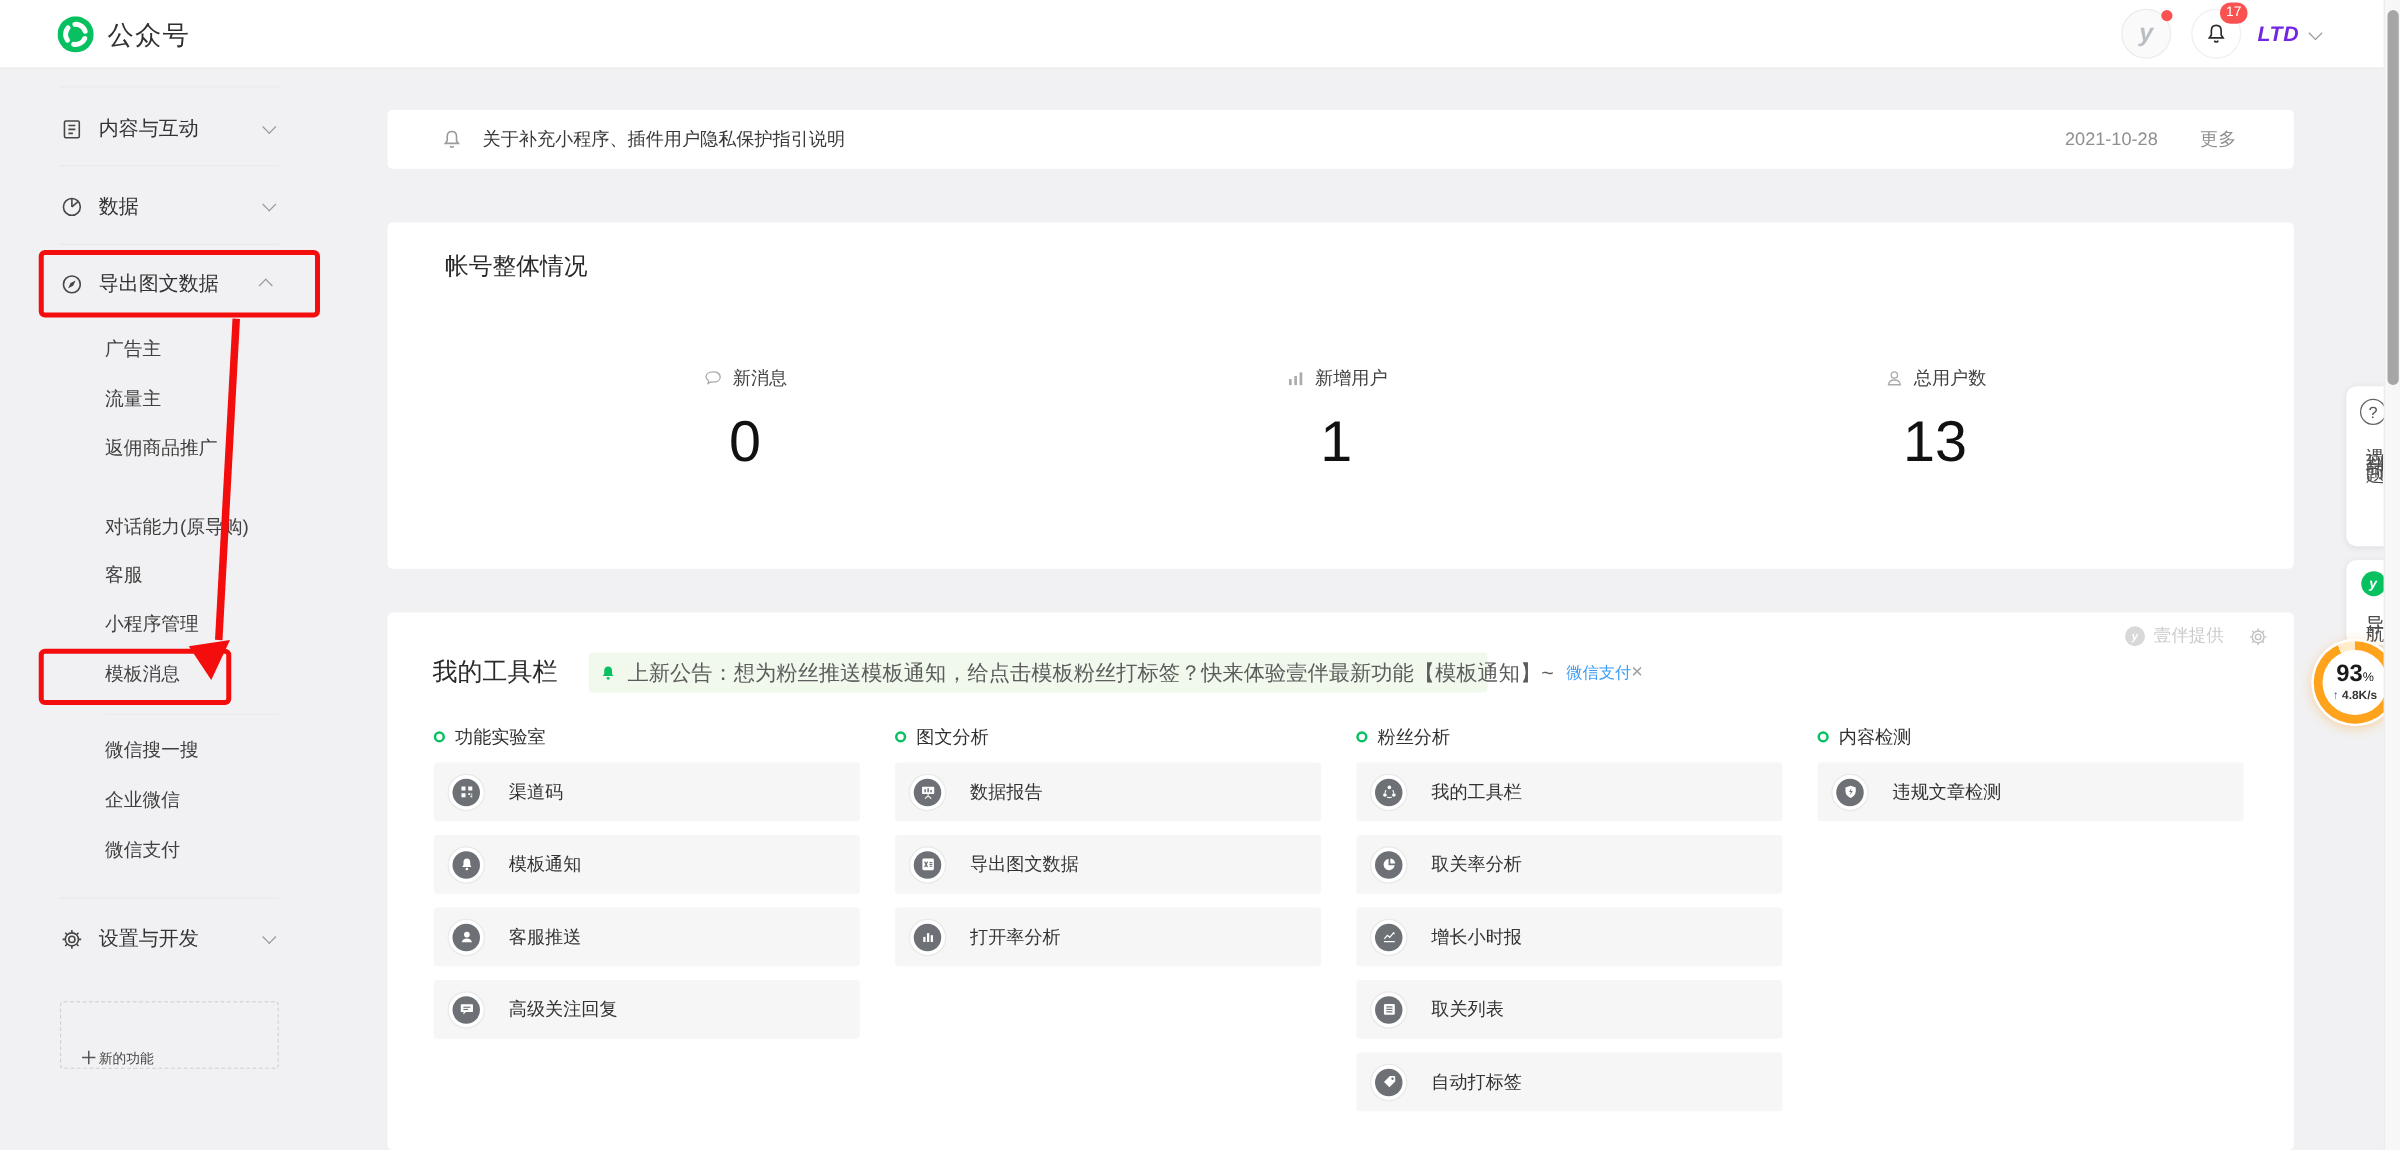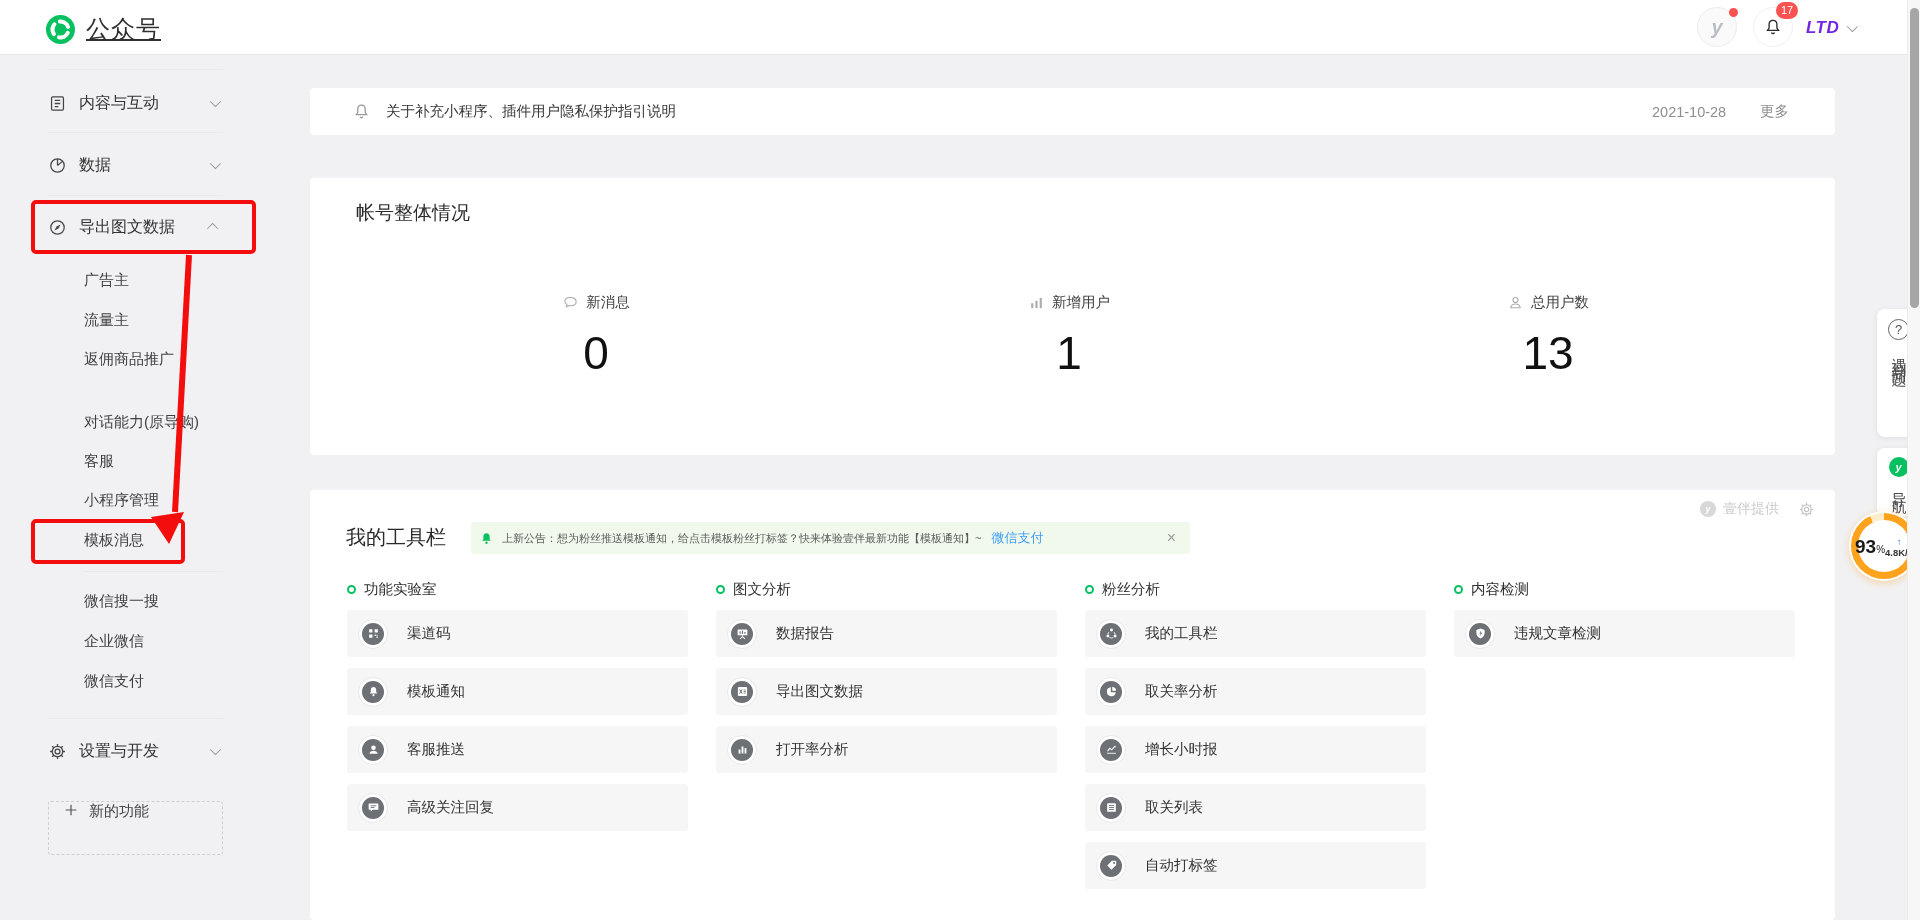--- a/index.html
+++ b/index.html
@@ -4,39 +4,39 @@
 <style>
   * { margin:0; padding:0; box-sizing:border-box; }
   html,body { width:1920px; height:920px; overflow:hidden; }
   body { font-family:"Liberation Sans","DejaVu Sans",sans-serif; background:#f1f1f3; color:#333; }
   #app { position:relative; width:1920px; height:920px; overflow:hidden; }
 
   
   .header { position:absolute; left:0; top:0; width:1920px; height:55px; background:#fff; border-bottom:1px solid #e8e8e8; z-index:20; }
   .logo-wrap { position:absolute; left:46px; top:13px; display:flex; align-items:center; gap:11px; }
   .logo-circle { width:29px; height:29px; }
-  .logo-text { font-size:24px; color:#2f2f2f; letter-spacing:1px;text-decoration:underline; }
+  .logo-text { font-size:21px; color:#2f2f2f; letter-spacing:1px; }
   .avatar { position:absolute; left:1697px; top:7px; width:40px; height:40px; border-radius:50%; background:#fafafa; border:1px solid #ececec; display:flex; align-items:center; justify-content:center; font-weight:bold; font-style:italic; font-size:20px; color:#b9bec4; }
   .avatar-dot { position:absolute; left:1729px; top:8px; width:9px; height:9px; border-radius:50%; background:#fa5151; z-index:2; }
   .bell-wrap { position:absolute; left:1753px; top:7px; width:40px; height:40px; border-radius:50%; background:#fff; border:1px solid #f0f0f0; display:flex; align-items:center; justify-content:center; }
   .bell-badge { position:absolute; left:1776px; top:2px; min-width:22px; height:17px; border-radius:9px; background:#fa5151; color:#fff; font-size:11px; line-height:17px; text-align:center; padding:0 4px; z-index:2; }
   .account { position:absolute; left:1806px; top:0; height:55px; display:flex; align-items:center; gap:8px;text-align:right; }
   .account-name { font-size:17px; font-weight:bold; font-style:italic; color:#7226e0; letter-spacing:.5px; }
   .chev { width:8px; height:8px; border-right:1.6px solid #9a9a9a; border-bottom:1.6px solid #9a9a9a; display:inline-block; }
   .chev.down { transform:rotate(45deg) translateY(-2px); }
   .chev.up { transform:rotate(-135deg) translateY(-2px); }
 
   
   .side-row { position:absolute; height:26px; display:flex; align-items:center; gap:12px; font-size:16px; color:#333; cursor:pointer; }
   .side-row .chev { margin-left:auto; }
   .side-row-inner { width:170px; display:flex; align-items:center; gap:12px; }
   .sub-item { position:absolute; left:84px; height:24px; line-height:24px; font-size:15px; color:#404040; cursor:pointer; }
   .sep { position:absolute; height:1px; background:#e9e9e9; }
   .icon-g { width:19px; height:19px; flex:0 0 auto; }
-  .newfeat { position:absolute; left:48px; top:801px; width:175px; height:54px; border:1px dashed #cfcfcf; border-radius:3px; display:flex; align-items:flex-start; padding-left:14px; gap:10px; font-size:15px; color:#464646; cursor:pointer; background:transparent; }
+  .newfeat { position:absolute; left:48px; top:801px; width:175px; height:54px; border:1px dashed #cfcfcf; border-radius:3px; display:flex; align-items:flex-end; padding-left:14px; font-size:11px; color:#464646; cursor:pointer; background:transparent; }
 
   
   .card { position:absolute; background:#fff; border-radius:4px; }
   .notice-card { left:310px; top:88px; width:1525px; height:47px; display:flex; align-items:center; }
   .notice-bell { margin-left:42px; width:19px; height:19px; color:#9a9a9a; }
   .notice-text { margin-left:15px; font-size:14.5px; color:#383838; }
   .notice-date { position:absolute; left:1342px; font-size:14.5px; color:#8f8f8f; }
   .notice-more { position:absolute; left:1450px; font-size:14.5px; color:#8f8f8f; cursor:pointer; }
 
   .acct-card { left:310px; top:178px; width:1525px; height:277px; }
@@ -46,42 +46,42 @@
   .stat-label .icon-g { color:#ababab; width:17px; height:17px; }
   .stat-value { margin-top:14px; font-size:46px; color:#111; }
 
   .tool-card { left:310px; top:490px; width:1525px; height:430px; }
   .provider { position:absolute; left:1390px; top:10px; display:flex; align-items:center; gap:7px; color:#cbcbcb; font-size:14px; }
   .provider-badge { width:16px; height:16px; border-radius:50%; background:#d8d8d8; color:#fff; font-size:9px; font-weight:bold; font-style:italic; display:flex; align-items:center; justify-content:center; }
   .provider-gear { width:17px; height:17px; color:#c2c2c2; margin-left:12px; cursor:pointer; }
   .tool-title { position:absolute; left:36px; top:34px; font-size:20px; font-weight:500; color:#2a2a2a; }
   .announce { position:absolute; left:161px; top:32px; width:719px; height:32px; background:#f0f9eb; border-radius:3px; display:flex; align-items:center; padding:0 14px 0 8px; }
   .announce-bell { width:15px; height:15px; color:#07c160; flex:0 0 auto; }
-  .announce-text { margin-left:8px; font-size:11px; color:#5c5c5c; white-space:nowrap; }
+  .announce-text { margin-left:8px; font-size:17px; color:#5c5c5c; white-space:nowrap; }
   .announce-link { margin-left:10px; font-size:13px; color:#3d9df6; cursor:pointer; white-space:nowrap; }
   .announce-close { margin-left:auto; font-size:16px; color:#9b9b9b; cursor:pointer; line-height:1; }
 
   .tool-col { position:absolute; top:90px; width:341px; }
   .col-head { display:flex; align-items:center; gap:8px; height:18px; margin-bottom:12px; font-size:14.5px; color:#2f2f2f; }
   .col-dot { width:9px; height:9px; border-radius:50%; border:2.5px solid #07c160; flex:0 0 auto; }
   .tool-item { height:47px; background:#f6f6f7; border-radius:3px; margin-bottom:11px; display:flex; align-items:center; cursor:pointer; }
   .tool-icon-outer { width:30px; height:30px; border-radius:50%; background:#fff; border:1px solid #e9e9e9; margin-left:11px; display:flex; align-items:center; justify-content:center; }
   .tool-icon-inner { width:22px; height:22px; border-radius:50%; background:#6d7175; display:flex; align-items:center; justify-content:center; color:#fff; }
   .tool-icon-inner svg { width:13px; height:13px; }
   .tool-label { margin-left:19px; font-size:14.5px; color:#333; }
 
   
   .float-box { position:absolute; left:1877px; width:43px; background:#fff; border-radius:8px 0 0 8px; box-shadow:0 1px 6px rgba(0,0,0,.08); display:flex; flex-direction:column; align-items:center; z-index:30; cursor:pointer; }
   .help-box { top:309px; height:128px; padding-top:10px; }
   .q-circle { width:21px; height:21px; border:1.5px solid #646464; border-radius:50%; font-size:13px; color:#555; display:flex; align-items:center; justify-content:center; }
   .v-text { margin-top:6px; writing-mode:vertical-rl; text-orientation:upright; font-size:15px; color:#4a4a4a; letter-spacing:5px; }
   .nav-box { top:448px; height:68px; padding-top:9px; }
   .nav-circle { width:20px; height:20px; border-radius:50%; background:#07c160; color:#fff; font-size:11px; font-weight:bold; font-style:italic; display:flex; align-items:center; justify-content:center; }
   .badge { position:absolute; left:1851px; top:513px; width:66px; height:66px; border-radius:50%; background:conic-gradient(#ffa21c 0 93%, #ffedc9 93% 100%); box-shadow:0 0 0 2px #fff, 0 2px 10px rgba(255,160,30,.55); z-index:31; display:flex; align-items:center; justify-content:center; cursor:pointer; }
-  .badge-inner { width:52px; height:52px; border-radius:50%; background:#fff; display:flex; align-items:center; justify-content:center;text-align:center; }
+  .badge-inner { width:52px; height:52px; border-radius:50%; background:#fff; display:flex; flex-direction:column; align-items:center; justify-content:center;text-align:center; }
   .badge-pct { font-size:19px; font-weight:600; color:#1a1a1a; line-height:1; }
   .badge-pct .pctsign { font-size:10px; font-weight:400; }
   .badge-speed { margin-top:2px; font-size:9.5px; font-weight:600; color:#333; }
   .badge-speed .arrow { color:#2f6fd0; }
 
   
   .scroll-track { position:absolute; right:0; top:0; width:13px; height:920px; background:#f7f7f8; border-left:1px solid #ececec; z-index:40; }
   .scroll-thumb { position:absolute; left:1.5px; top:8px; width:9px; height:300px; border-radius:5px; background:#a6a6a6; }
 
   

